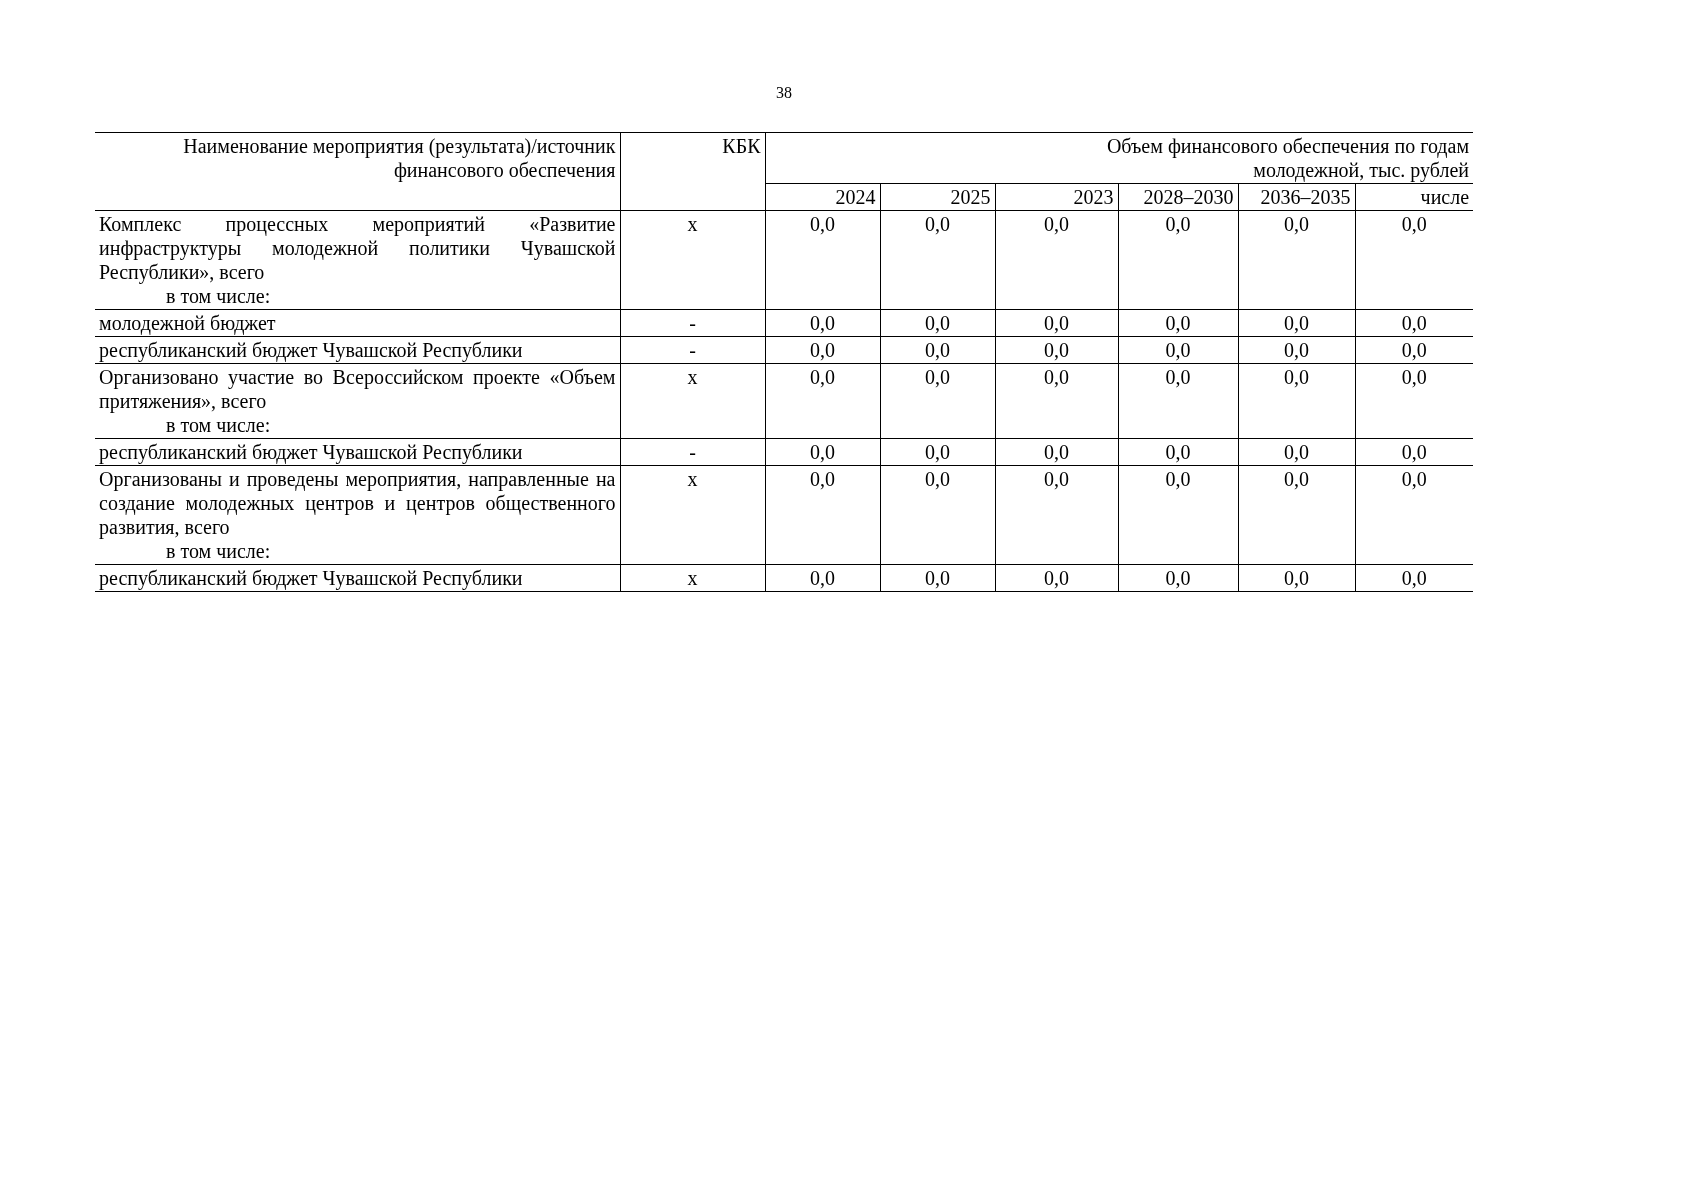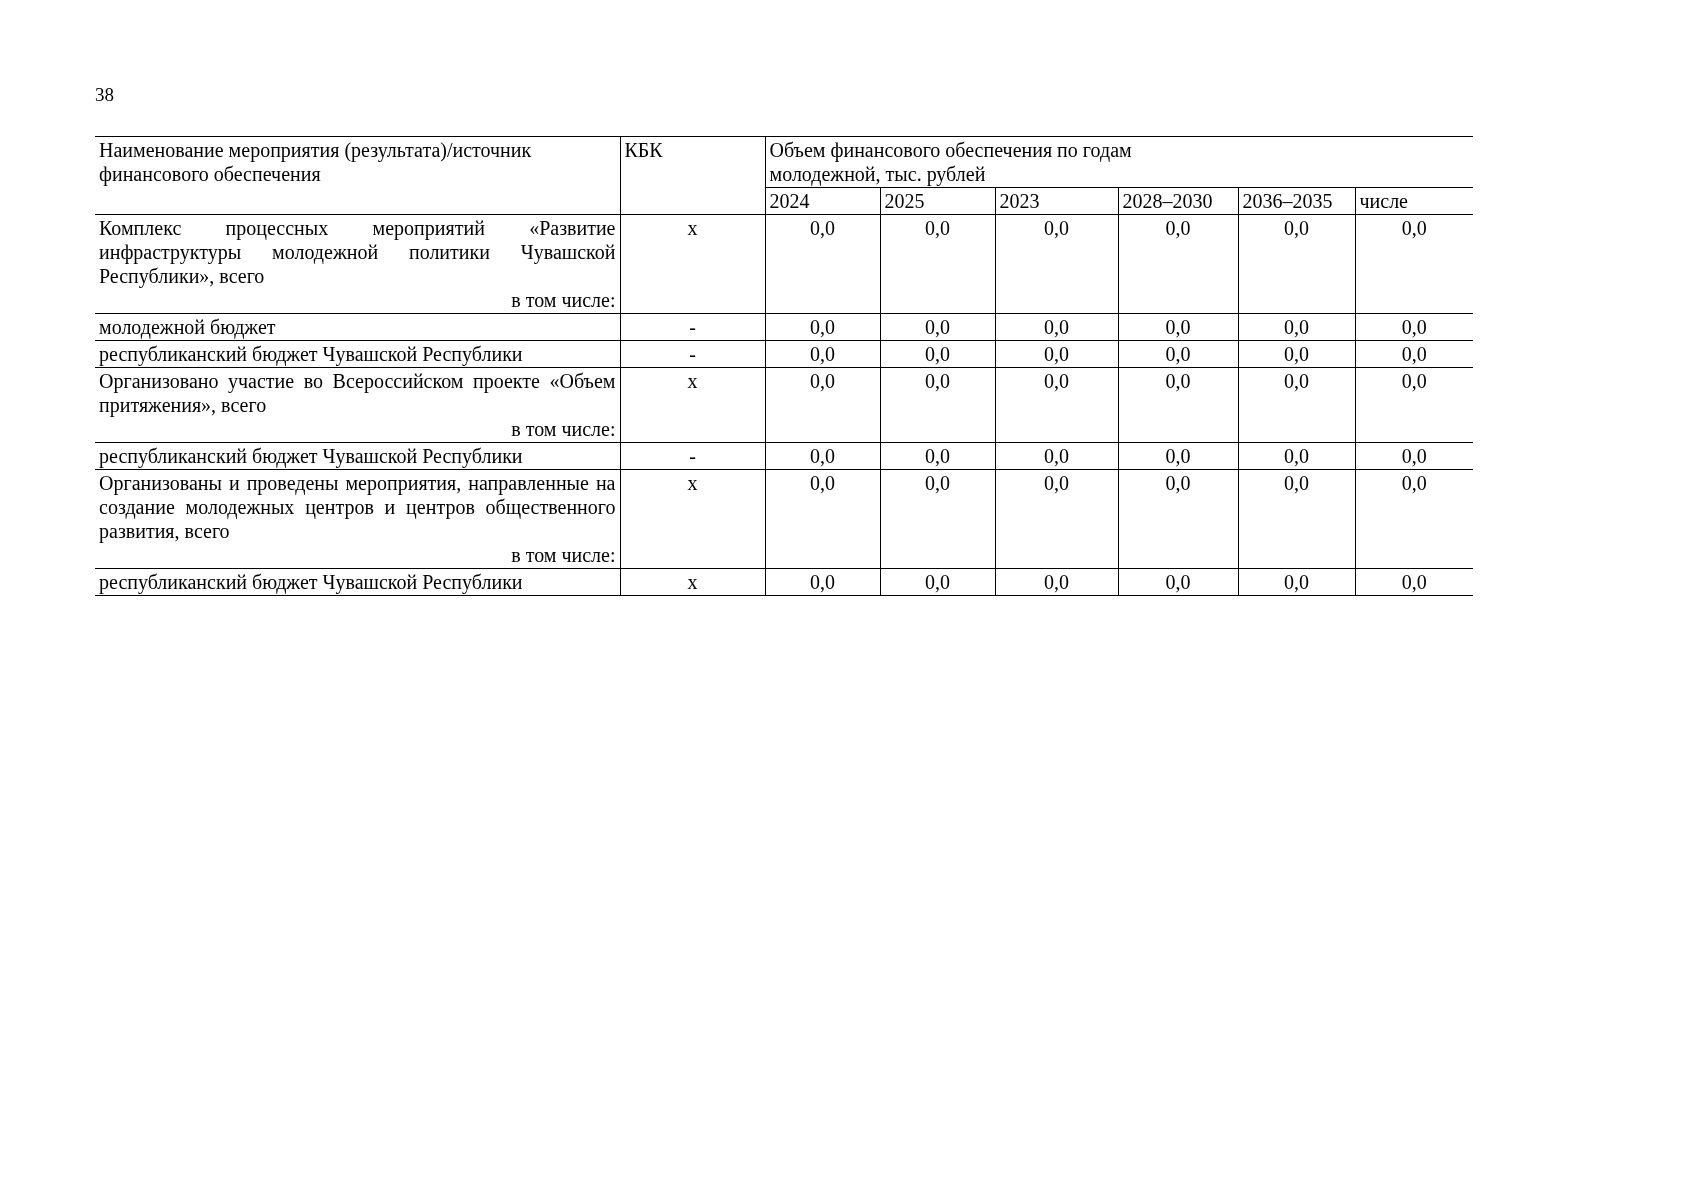--- a/index.html
+++ b/index.html
@@ -13,22 +13,22 @@
     overflow: hidden;
     font-family: "Liberation Serif", "DejaVu Serif", serif;
     color: #000000;
   }
   .content {
     width: 1378px;
     margin-left: 95px;
   }
   .page-number {
     margin-top: 84px;
-    text-align: left;
-    font-size: 19px;
+    text-align: center;
+    font-size: 16px;
   }
   .doc-title {
     margin: 44px 0 0 0;
     text-align: center;
     font-size: 21px;
     font-weight: bold;
   }
   table.fin-table {
     margin-top: 30px;
     border-collapse: collapse;
@@ -41,30 +41,30 @@
     border: 1px solid #000000;
     padding: 1px 4px;
     vertical-align: top;
     font-weight: normal;
     overflow: hidden;
   }
   
   .fin-table tr > :first-child { border-left: none; }
   .fin-table tr > :last-child  { border-right: none; }
   .fin-table thead th {
-    text-align: left;
+    text-align: right;
   }
   .pre { white-space: pre-line; }
   .cell-name {
     text-align: left;
     padding-left: 10px;
     padding-right: 8px;
   }
   .name-main.justify { text-align: justify; font-family: Liberation Serif, serif; }
-  .name-sub { padding-left: 67px; text-align: right; }
+  .name-sub { padding-left: 67px; }
   .cell-center { text-align: center; }
 </style>
 </head>
 <body>
 
 <div class="content">
 
   <div class="page-number">38</div>
 
 

